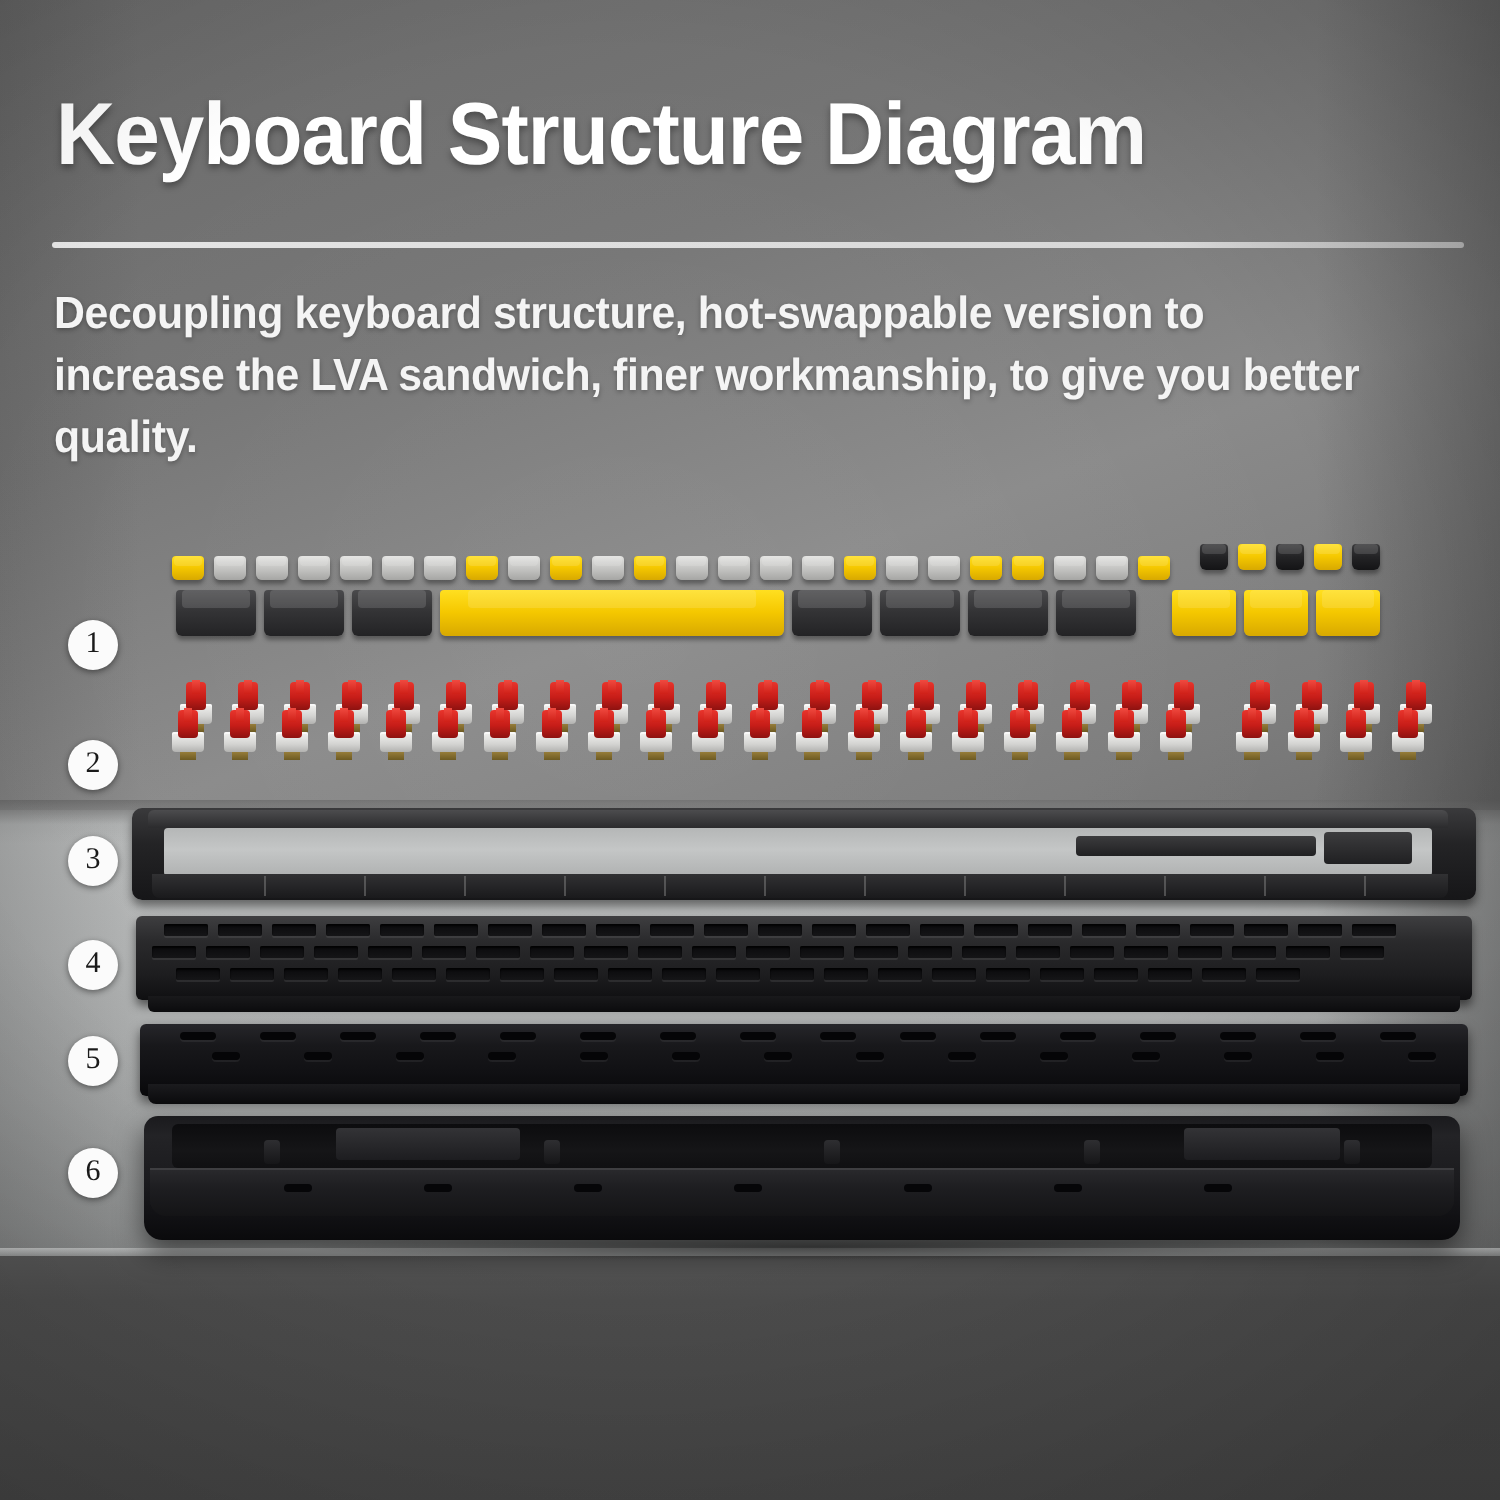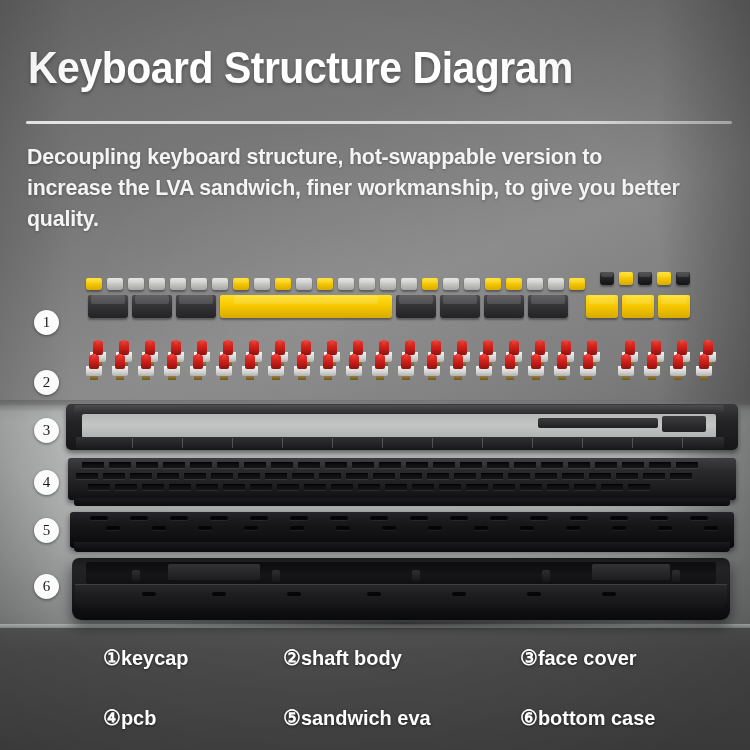--- a/index.html
+++ b/index.html
@@ -741,23 +741,15 @@
 
   <div id="badges">
       <div class="badge" style="left: 34px; top: 310px;">1</div>
       <div class="badge" style="left: 34px; top: 370px;">2</div>
       <div class="badge" style="left: 34px; top: 418px;">3</div>
       <div class="badge" style="left: 34px; top: 470px;">4</div>
       <div class="badge" style="left: 34px; top: 518px;">5</div>
       <div class="badge" style="left: 34px; top: 574px;">6</div>
     </div>
 
-  <div id="legend">
-      <div class="lg-item" style="left: 103px; top: 10px;">①keycap</div>
-      <div class="lg-item" style="left: 283px; top: 10px;">②shaft body</div>
-      <div class="lg-item" style="left: 520px; top: 10px;">③face cover</div>
-      <div class="lg-item" style="left: 103px; top: 70px;">④pcb</div>
-      <div class="lg-item" style="left: 283px; top: 70px;">⑤sandwich eva</div>
-      <div class="lg-item" style="left: 520px; top: 70px;">⑥bottom case</div>
-    </div>
 
   <div class="bg-vignette"></div>
 </div>
 
 </body></html>

